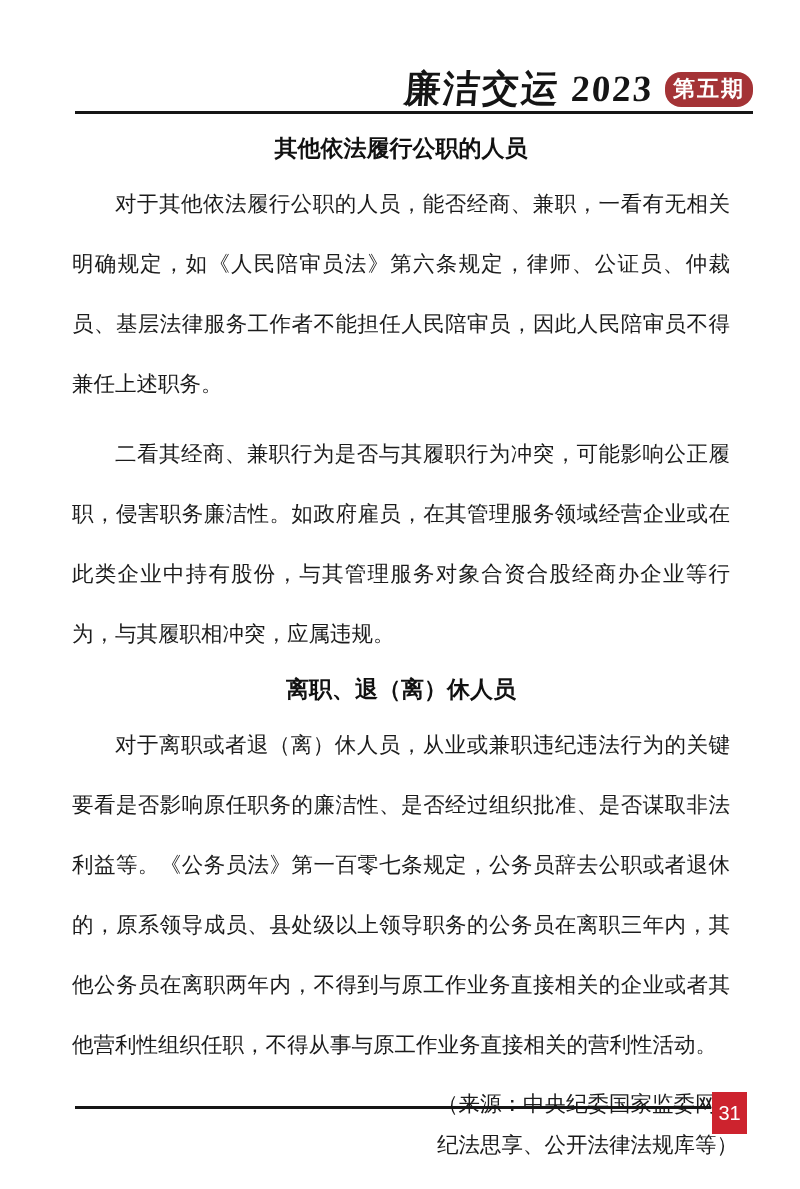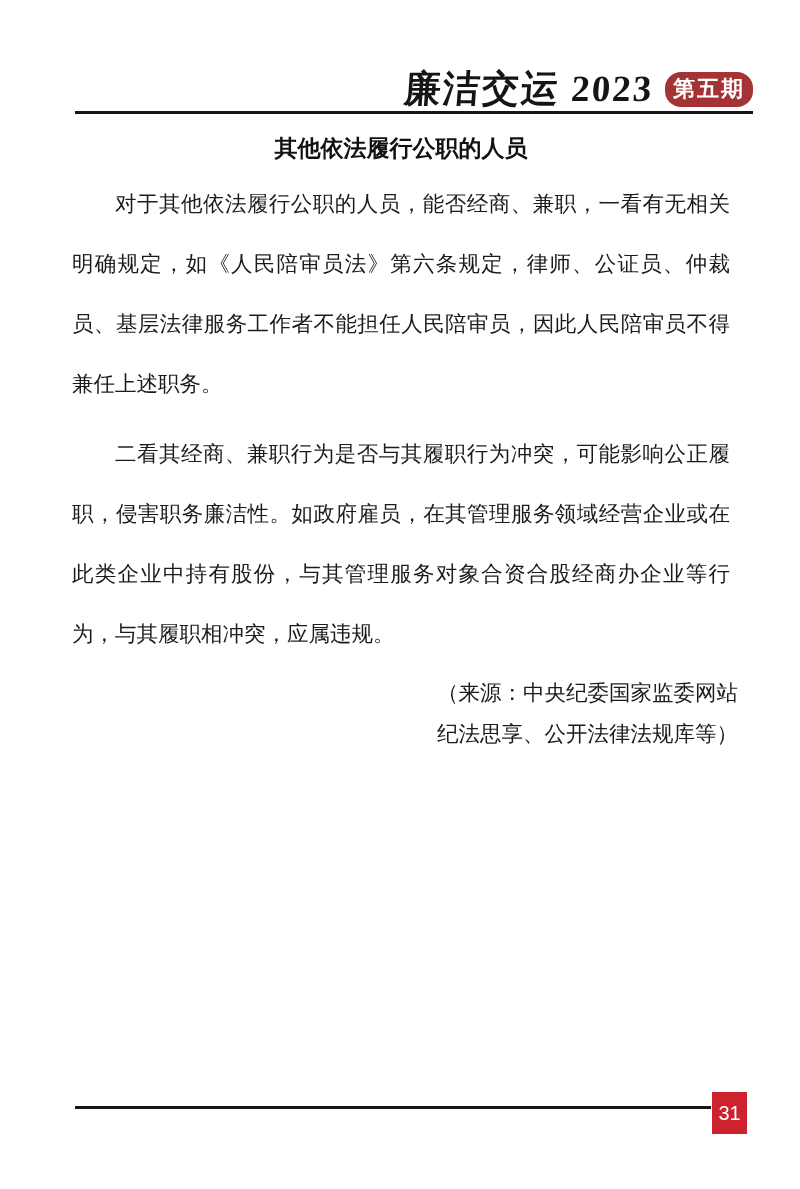--- a/index.html
+++ b/index.html
@@ -99,21 +99,23 @@
   <div class="header-rule"></div>
 
   <div class="content">
 
     <h2 class="section-heading">其他依法履行公职的人员</h2>
 
     <p class="body-para">对于其他依法履行公职的人员，能否经商、兼职，一看有无相关明确规定，如《人民陪审员法》第六条规定，律师、公证员、仲裁员、基层法律服务工作者不能担任人民陪审员，因此人民陪审员不得兼任上述职务。</p>
 
     <p class="body-para">二看其经商、兼职行为是否与其履职行为冲突，可能影响公正履职，侵害职务廉洁性。如政府雇员，在其管理服务领域经营企业或在此类企业中持有股份，与其管理服务对象合资合股经商办企业等行为，与其履职相冲突，应属违规。</p>
 
+    <h2 class="section-heading second">离职、退（离）休人员</h2>
 
+    <p class="body-para">对于离职或者退（离）休人员，从业或兼职违纪违法行为的关键要看是否影响原任职务的廉洁性、是否经过组织批准、是否谋取非法利益等。《公务员法》第一百零七条规定，公务员辞去公职或者退休的，原系领导成员、县处级以上领导职务的公务员在离职三年内，其他公务员在离职两年内，不得到与原工作业务直接相关的企业或者其他营利性组织任职，不得从事与原工作业务直接相关的营利性活动。</p>
 
 
     <div class="attribution">
       <span class="attr-line">（来源：中央纪委国家监委网站</span>
       <span class="attr-line">纪法思享、公开法律法规库等）</span>
     </div>
 
   </div>
 
   <div class="footer-rule"></div>

